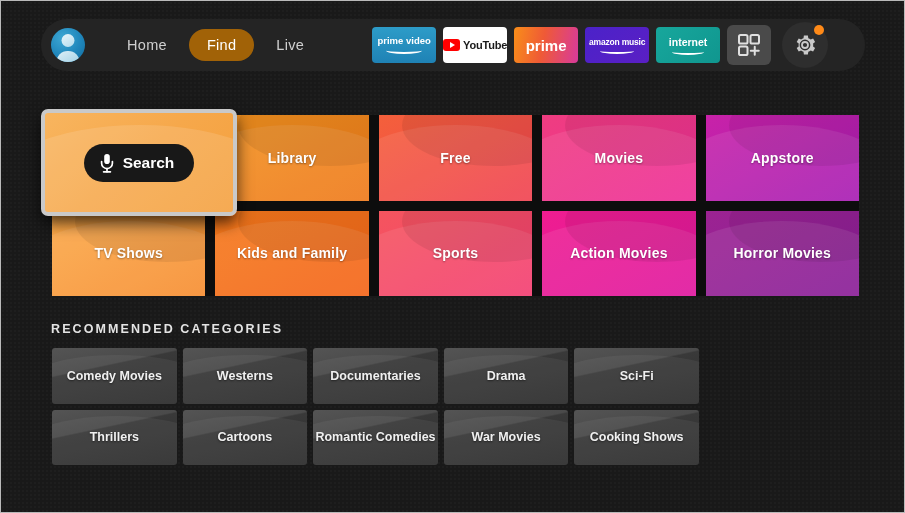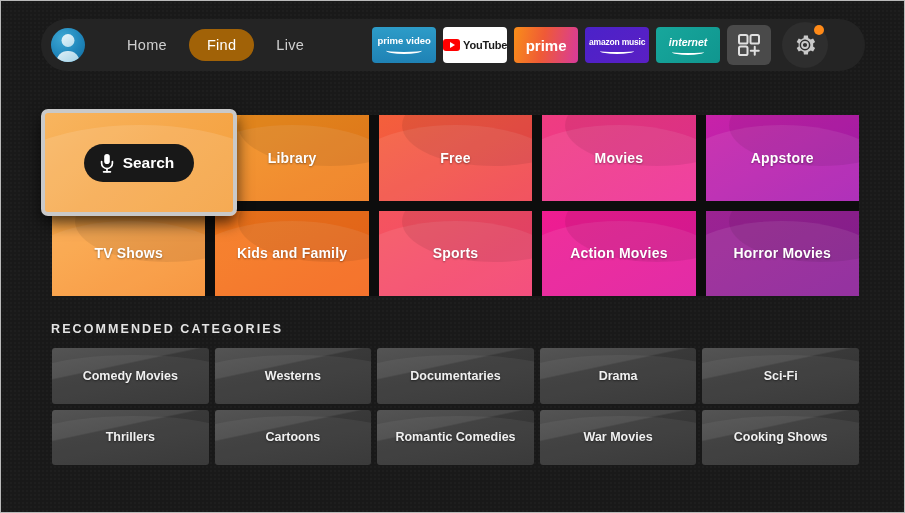--- a/index.html
+++ b/index.html
@@ -77,21 +77,21 @@
   .app-youtube .lbl { color:#1a1a1a; font-size:11px; font-weight:bold; letter-spacing:-.2px; }
   .app-news { background:linear-gradient(100deg,#f98e19 0%, #ef5a36 45%, #d83a9c 100%); }
   .app-news .lbl { color:#fff; font-size:15px; font-weight:600; }
   .app-music { background:linear-gradient(135deg,#4b22c9 0%, #5a1fc4 100%); }
   .app-music .lbl { color:#fff; font-size:8.5px; font-weight:bold; letter-spacing:-.2px; }
   .app-music .smile {
     display:block; width:34px; height:6px; margin:1px auto 0;
     border-bottom:2px solid #ffffff; border-radius:0 0 50% 50%;
   }
   .app-internet { background:linear-gradient(135deg,#17a79c 0%, #10968f 100%); }
-  .app-internet .lbl { color:#fff; font-size:10.5px; font-weight:600;font-style:italic; }
+  .app-internet .lbl { color:#fff; font-size:10.5px; font-weight:600; }
   .app-internet .smile {
     display:block; width:32px; height:6px; margin:1px auto 0;
     border-bottom:2px solid #ffffff; border-radius:0 0 50% 50%;
   }
   .app-stack { flex-direction:column; }
 
   .app-apps {
     width:44px; height:40px; border-radius:6px; background:#4a4a4a;
     display:flex; align-items:center; justify-content:center; flex:0 0 auto;
   }
@@ -148,21 +148,21 @@
     display:flex; align-items:center; gap:9px; padding:0 20px 0 16px;
   }
   .searchpill .lbl { color:#ffffff; font-size:15.5px; font-weight:bold; }
 
   
   #rec-head {
     position:absolute; left:50px; top:321px;
     color:#e3e3e3; font-size:12.5px; font-weight:bold; letter-spacing:2.1px;
   }
   #recgrid {
-    position:absolute; left:51px; top:347px; width:807px; height:117px;
+    position:absolute; left:51px; top:347px; width:647px; height:117px;
     display:grid; grid-template-columns:repeat(5,1fr); grid-template-rows:1fr 1fr;
     gap:6px;
   }
   .rtile {
     position:relative; overflow:hidden; border-radius:3px;
     display:flex; align-items:center; justify-content:center;
     background:linear-gradient(168deg,#545454 0%, #4a4a4a 34%, #393939 36%, #2f2f2f 100%);
   }
   .rtile .swoosh {
     position:absolute; width:180%; height:160%; left:-38%; bottom:-72%;

